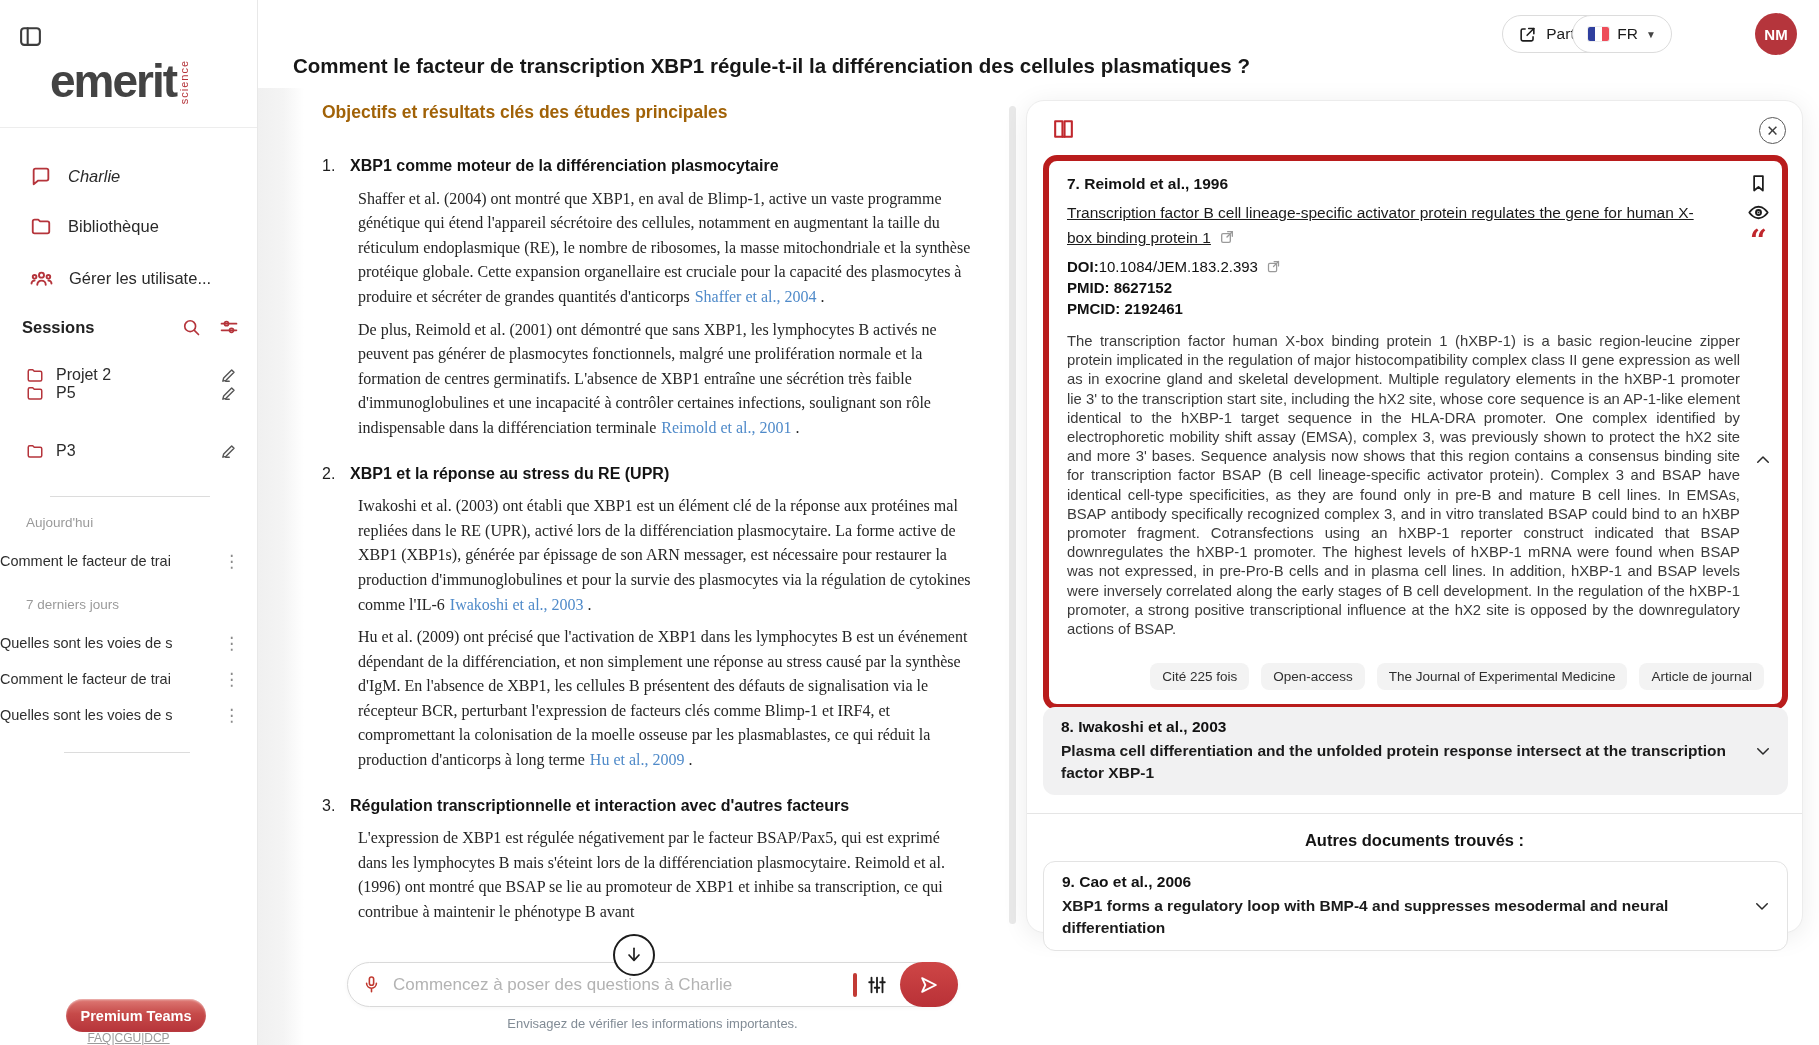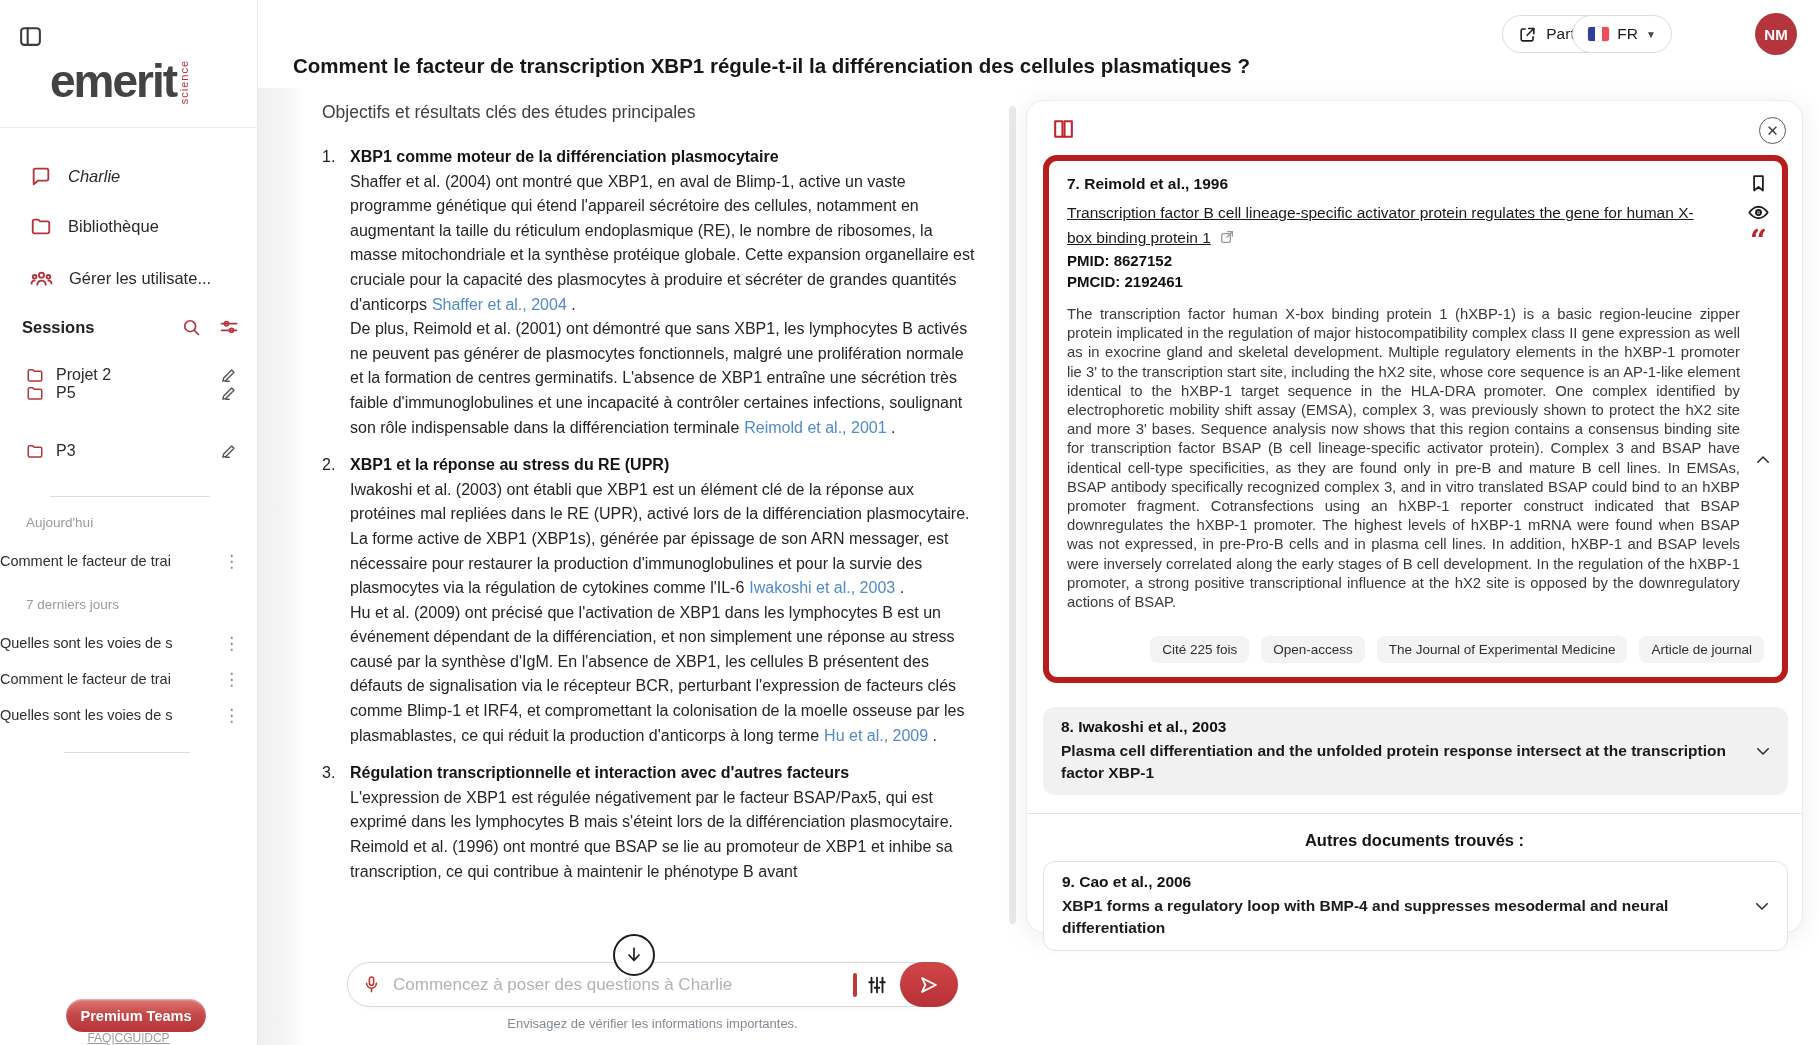--- a/index.html
+++ b/index.html
@@ -41,26 +41,26 @@
   .share-btn{left:1502px;width:120px;justify-content:center;gap:9px;font-size:15.5px;color:#1c1c1c;}
   .lang-btn{left:1572px;width:100px;justify-content:center;gap:8px;font-size:15.5px;color:#1c1c1c;}
   .flag{width:21px;height:14px;display:flex;border-radius:2px;overflow:hidden;box-shadow:0 0 0 1px #eee;}
   .flag i{flex:1;}
   .caret{font-size:10px;color:#444;}
   .avatar{position:absolute;left:1755px;top:13px;width:42px;height:42px;border-radius:50%;background:#b5353c;color:#fff;font-size:15px;font-weight:700;display:flex;align-items:center;justify-content:center;cursor:pointer;}
 
   
   .gutter{position:absolute;left:258px;top:88px;width:46px;height:957px;background:linear-gradient(90deg,#f0f0f0 0%,#f4f4f4 55%,#ffffff 100%);}
   #content{position:absolute;left:322px;top:102px;width:658px;height:858px;overflow:hidden;}
-  #content h2{margin:0 0 22px 0;font-size:17.5px;font-weight:400;color:#404040;}
+  #content h2{margin:0 0 31px 0;font-size:17.5px;font-weight:700;color:#a16207;}
   .list-item{display:flex;margin-bottom:13px;}
   .list-num{flex:0 0 28px;font-size:16px;line-height:24.6px;color:#1d1d1d;}
   .item-body{flex:1;}
   .item-title{font-size:16px;font-weight:700;line-height:24.6px;color:#141414;}
-  .para{margin:0;font-size:16px;line-height:24.6px;color:#252525;}
+  .para{margin:8px;font-size:16px;line-height:24.6px;color:#252525;font-family:Liberation Serif, serif;}
   .cite{color:#4f8ac9;text-decoration:none;cursor:pointer;margin-left:5px;}
   .cite-suffix{color:#252525;}
 
   
   .panel-scrollbar{position:absolute;left:1009px;top:106px;width:7px;height:818px;background:#e9e9e9;border-radius:4px;}
   #panel{position:absolute;left:1026px;top:100px;width:777px;height:833px;background:#fff;border:1px solid #ececec;border-radius:18px;box-shadow:0 4px 26px rgba(0,0,0,.08);box-sizing:border-box;}
   .panel-book{position:absolute;left:24px;top:16px;color:#c0272d;}
   .panel-close{position:absolute;right:16px;top:16px;width:27px;height:27px;border:1.4px solid #5a5a5a;border-radius:50%;display:flex;align-items:center;justify-content:center;font-size:15px;color:#3d3d3d;cursor:pointer;box-sizing:border-box;}
   .ref-card{position:absolute;left:16px;top:54px;width:745px;box-sizing:border-box;border:6px solid #b91c1c;border-radius:14px;padding:14px 18px 14px 18px;background:#fff;}
   .ref-num{font-size:15.5px;font-weight:700;color:#121212;margin-bottom:7px;}
@@ -305,20 +305,25 @@
 
   <div class="ref-card">
     <div class="ref-num">7. Reimold et al., 1996</div>
     <div class="ref-link-wrap">
       <a class="ref-link">Transcription factor B cell lineage-specific activator protein regulates the gene for human X-box binding protein 1</a><span class="ext"><svg width="16" height="16" viewBox="0 0 24 24">
             <rect class="stk" x="4" y="7" width="13" height="13" rx="2"></rect>
             <path class="stk" d="M13 4h7v7"></path>
             <path class="stk" d="M20 4l-8 8"></path>
           </svg></span>
     </div>
+    <div class="meta doi"><b>DOI:</b><span>10.1084/JEM.183.2.393</span><span class="ext"><svg width="15" height="15" viewBox="0 0 24 24">
+            <rect class="stk" x="4" y="7" width="13" height="13" rx="2"></rect>
+            <path class="stk" d="M13 4h7v7"></path>
+            <path class="stk" d="M20 4l-8 8"></path>
+          </svg></span></div>
     <div class="meta" style="font-weight:700;">PMID: 8627152</div>
     <div class="meta" style="font-weight:700;">PMCID: 2192461</div>
     <div class="abstract">The transcription factor human X-box binding protein 1 (hXBP-1) is a basic region-leucine zipper protein implicated in the regulation of major histocompatibility complex class II gene expression as well as in exocrine gland and skeletal development. Multiple regulatory elements in the hXBP-1 promoter lie 3' to the transcription start site, including the hX2 site, whose core sequence is an AP-1-like element identical to the hXBP-1 target sequence in the HLA-DRA promoter. One complex identified by electrophoretic mobility shift assay (EMSA), complex 3, was previously shown to protect the hX2 site and more 3' bases. Sequence analysis now shows that this region contains a consensus binding site for transcription factor BSAP (B cell lineage-specific activator protein). Complex 3 and BSAP have identical cell-type specificities, as they are found only in pre-B and mature B cell lines. In EMSAs, BSAP antibody specifically recognized complex 3, and in vitro translated BSAP could bind to an hXBP promoter fragment. Cotransfections using an hXBP-1 reporter construct indicated that BSAP downregulates the hXBP-1 promoter. The highest levels of hXBP-1 mRNA were found when BSAP was not expressed, in pre-Pro-B cells and in plasma cell lines. In addition, hXBP-1 and BSAP levels were inversely correlated along the early stages of B cell development. In the regulation of the hXBP-1 promoter, a strong positive transcriptional influence at the hX2 site is opposed by the downregulatory actions of BSAP.</div>
 
     <div class="ref-icons">
       <span class="ic">
           <svg width="21" height="21" viewBox="0 0 24 24">
             <path class="stk" d="M7 3.5h10V20l-5-4-5 4z"></path>
           </svg>
         </span>

